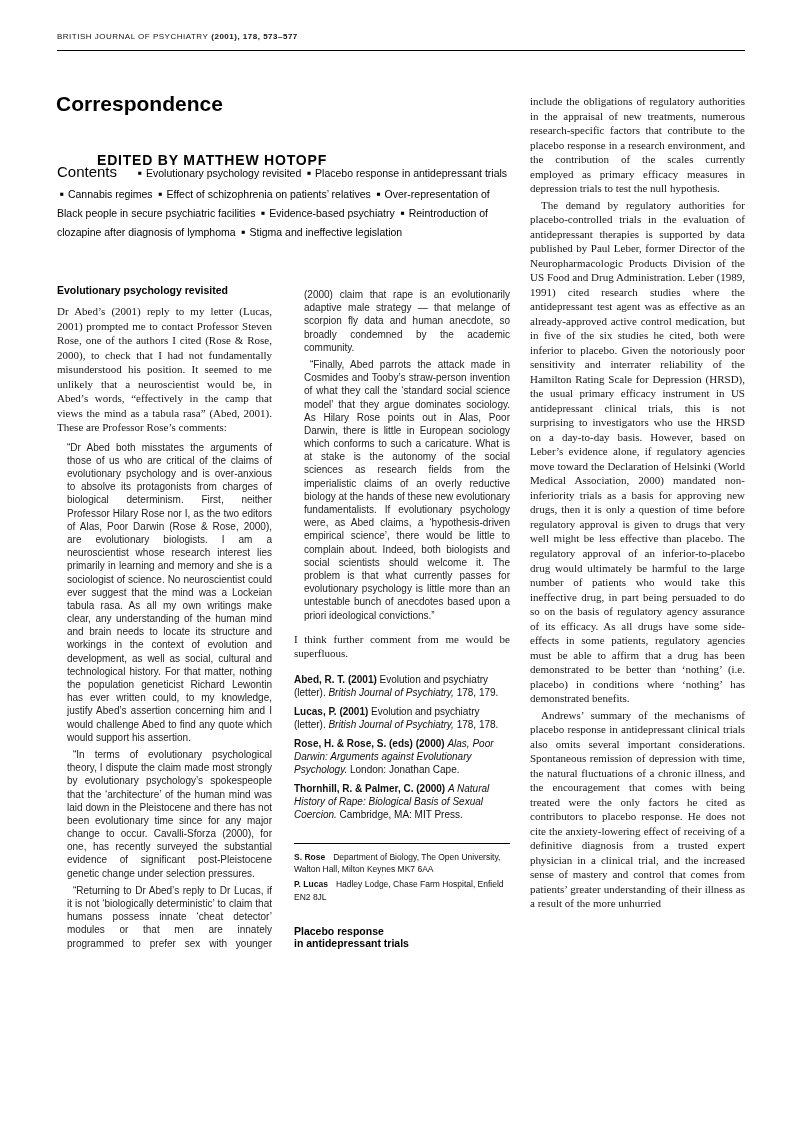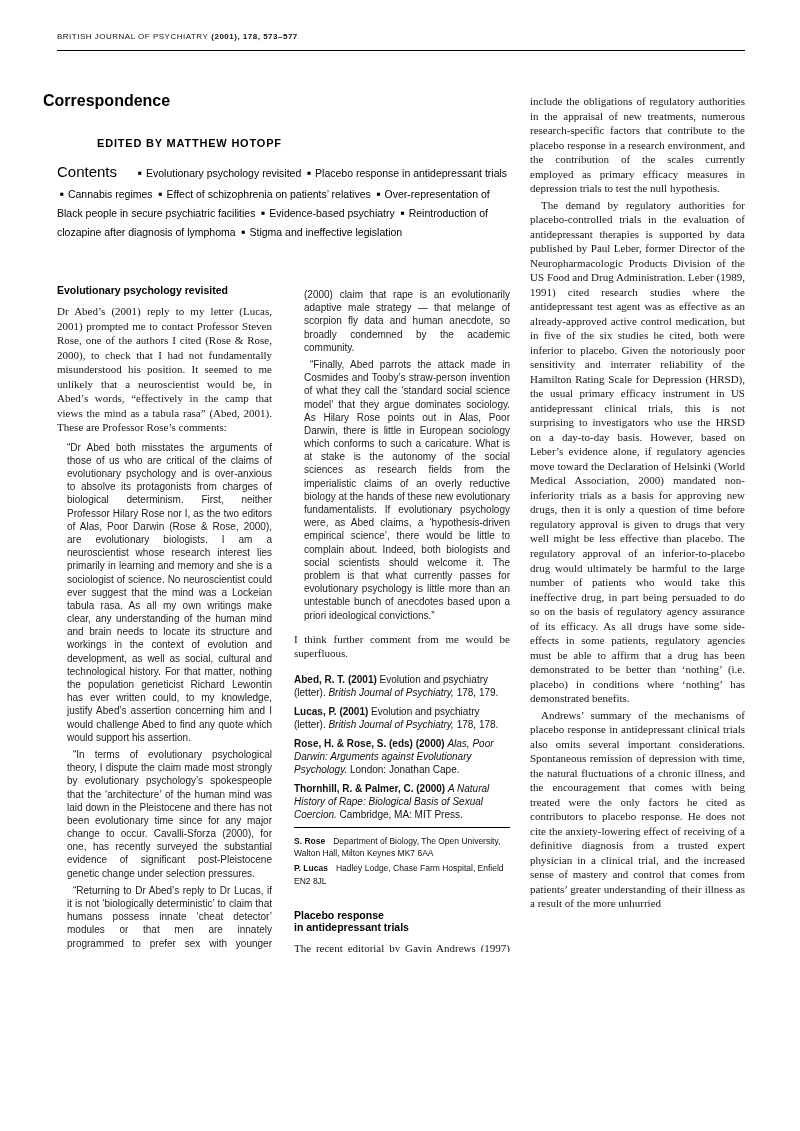--- a/index.html
+++ b/index.html
@@ -5,22 +5,22 @@
   * { margin:0; padding:0; box-sizing:border-box; }
   html,body { background:#ffffff; }
   body { font-family:"Liberation Sans", sans-serif; color:#1c1c1c; }
   .page { position:relative; width:800px; height:952px; background:#fff; overflow:hidden; }
 
   .masthead { position:absolute; left:57px; top:32px; font-size:8px; letter-spacing:.5px; color:#111; }
   .mh-name { font-weight:normal; }
   .mh-cite { font-weight:bold; margin-left:3px; }
   .rule-top { position:absolute; left:57px; top:50px; width:688px; border-top:1px solid #000; }
 
-  .title { position:absolute; left:43px; top:92px; font-size:16px; font-weight:bold; color:#000;text-align:center; }
-  .edited-by { position:absolute; left:57px; top:137px; font-size:11px; font-weight:bold; letter-spacing:.8px; color:#000;padding-left:40px; }
+  .title { position:absolute; left:56px; top:92px; font-size:21px; font-weight:bold; color:#000;text-align:center; }
+  .edited-by { position:absolute; left:57px; top:152px; font-size:14px; font-weight:bold; letter-spacing:.8px; color:#000;padding-left:40px; }
 
   .contents { position:absolute; left:57px; top:158px; width:458px; font-size:10.5px; line-height:1.8; color:#000; }
   .c-label { font-weight:normal; font-size:15px; margin-right:18px; }
   .sq { font-size:6.5px; vertical-align:2px; margin:0 4px 0 3px; }
 
   .col { position:absolute; width:215px; }
   .col1 { left:57px;  top:284px; }
   .col2 { left:294px; top:284px; width:216px; }
   .col3 { left:530px; top:94px; }
 
@@ -36,21 +36,21 @@
   .q { font-size:10px; line-height:1.32; text-align:justify; hyphens:auto; color:#222; margin-bottom:4px; }
   .qi { text-indent:6px; }
 
   .closing { margin-top:10px; margin-bottom:12px; }
 
   .refs { margin-top:2px; }
   .ref { font-size:10px; line-height:1.3; text-align:left; margin-bottom:6px; color:#111; }
   .ra { font-weight:bold; }
   .ri { font-style:italic; }
 
-  .addresses { border-top:1px solid #000; margin-top:6px; padding-top:7px; font-size:8.5px; line-height:1.45; color:#111; }
+  .addresses { border-top:1px solid #000; margin-top:22px; padding-top:7px; font-size:8.5px; line-height:1.45; color:#111; }
   .addr { margin-bottom:3px; }
   .an { font-weight:bold; margin-right:8px; }
 
   .page-num { position:absolute; right:55px; top:1084px; font-size:15px; font-weight:bold; color:#000; }
 </style>
 </head>
 <body>
 
 <div class="page">
 

